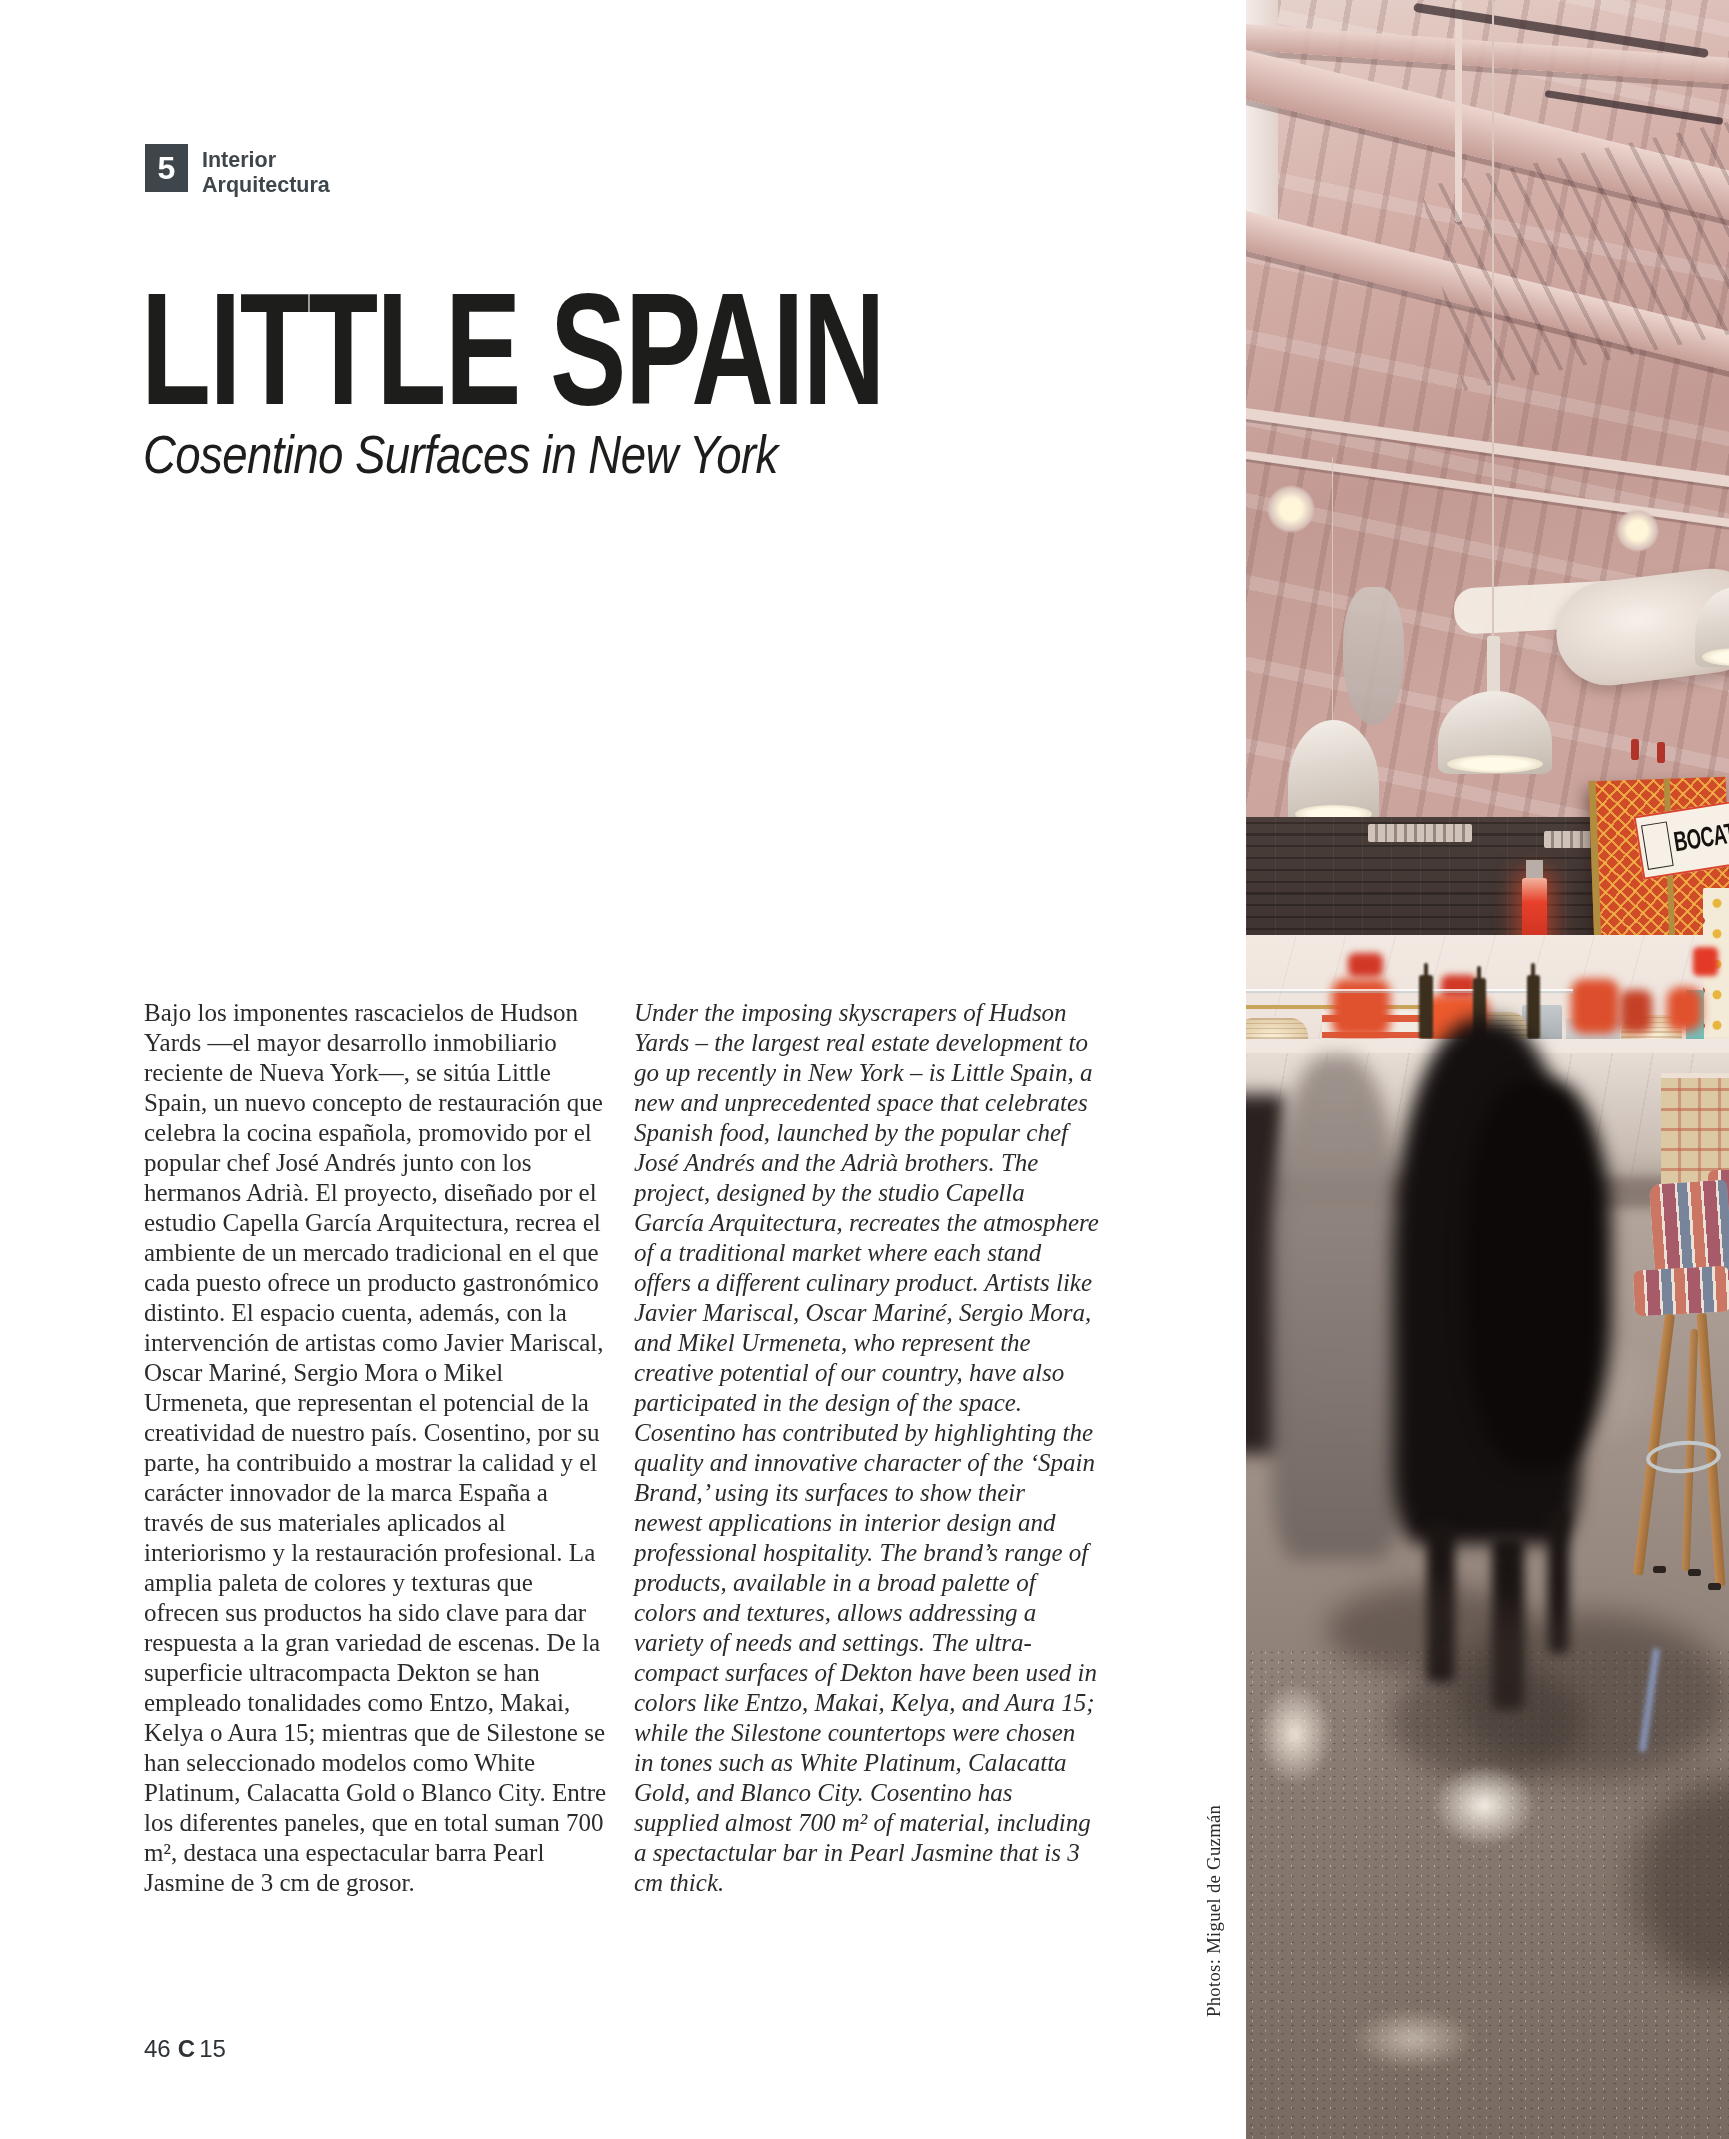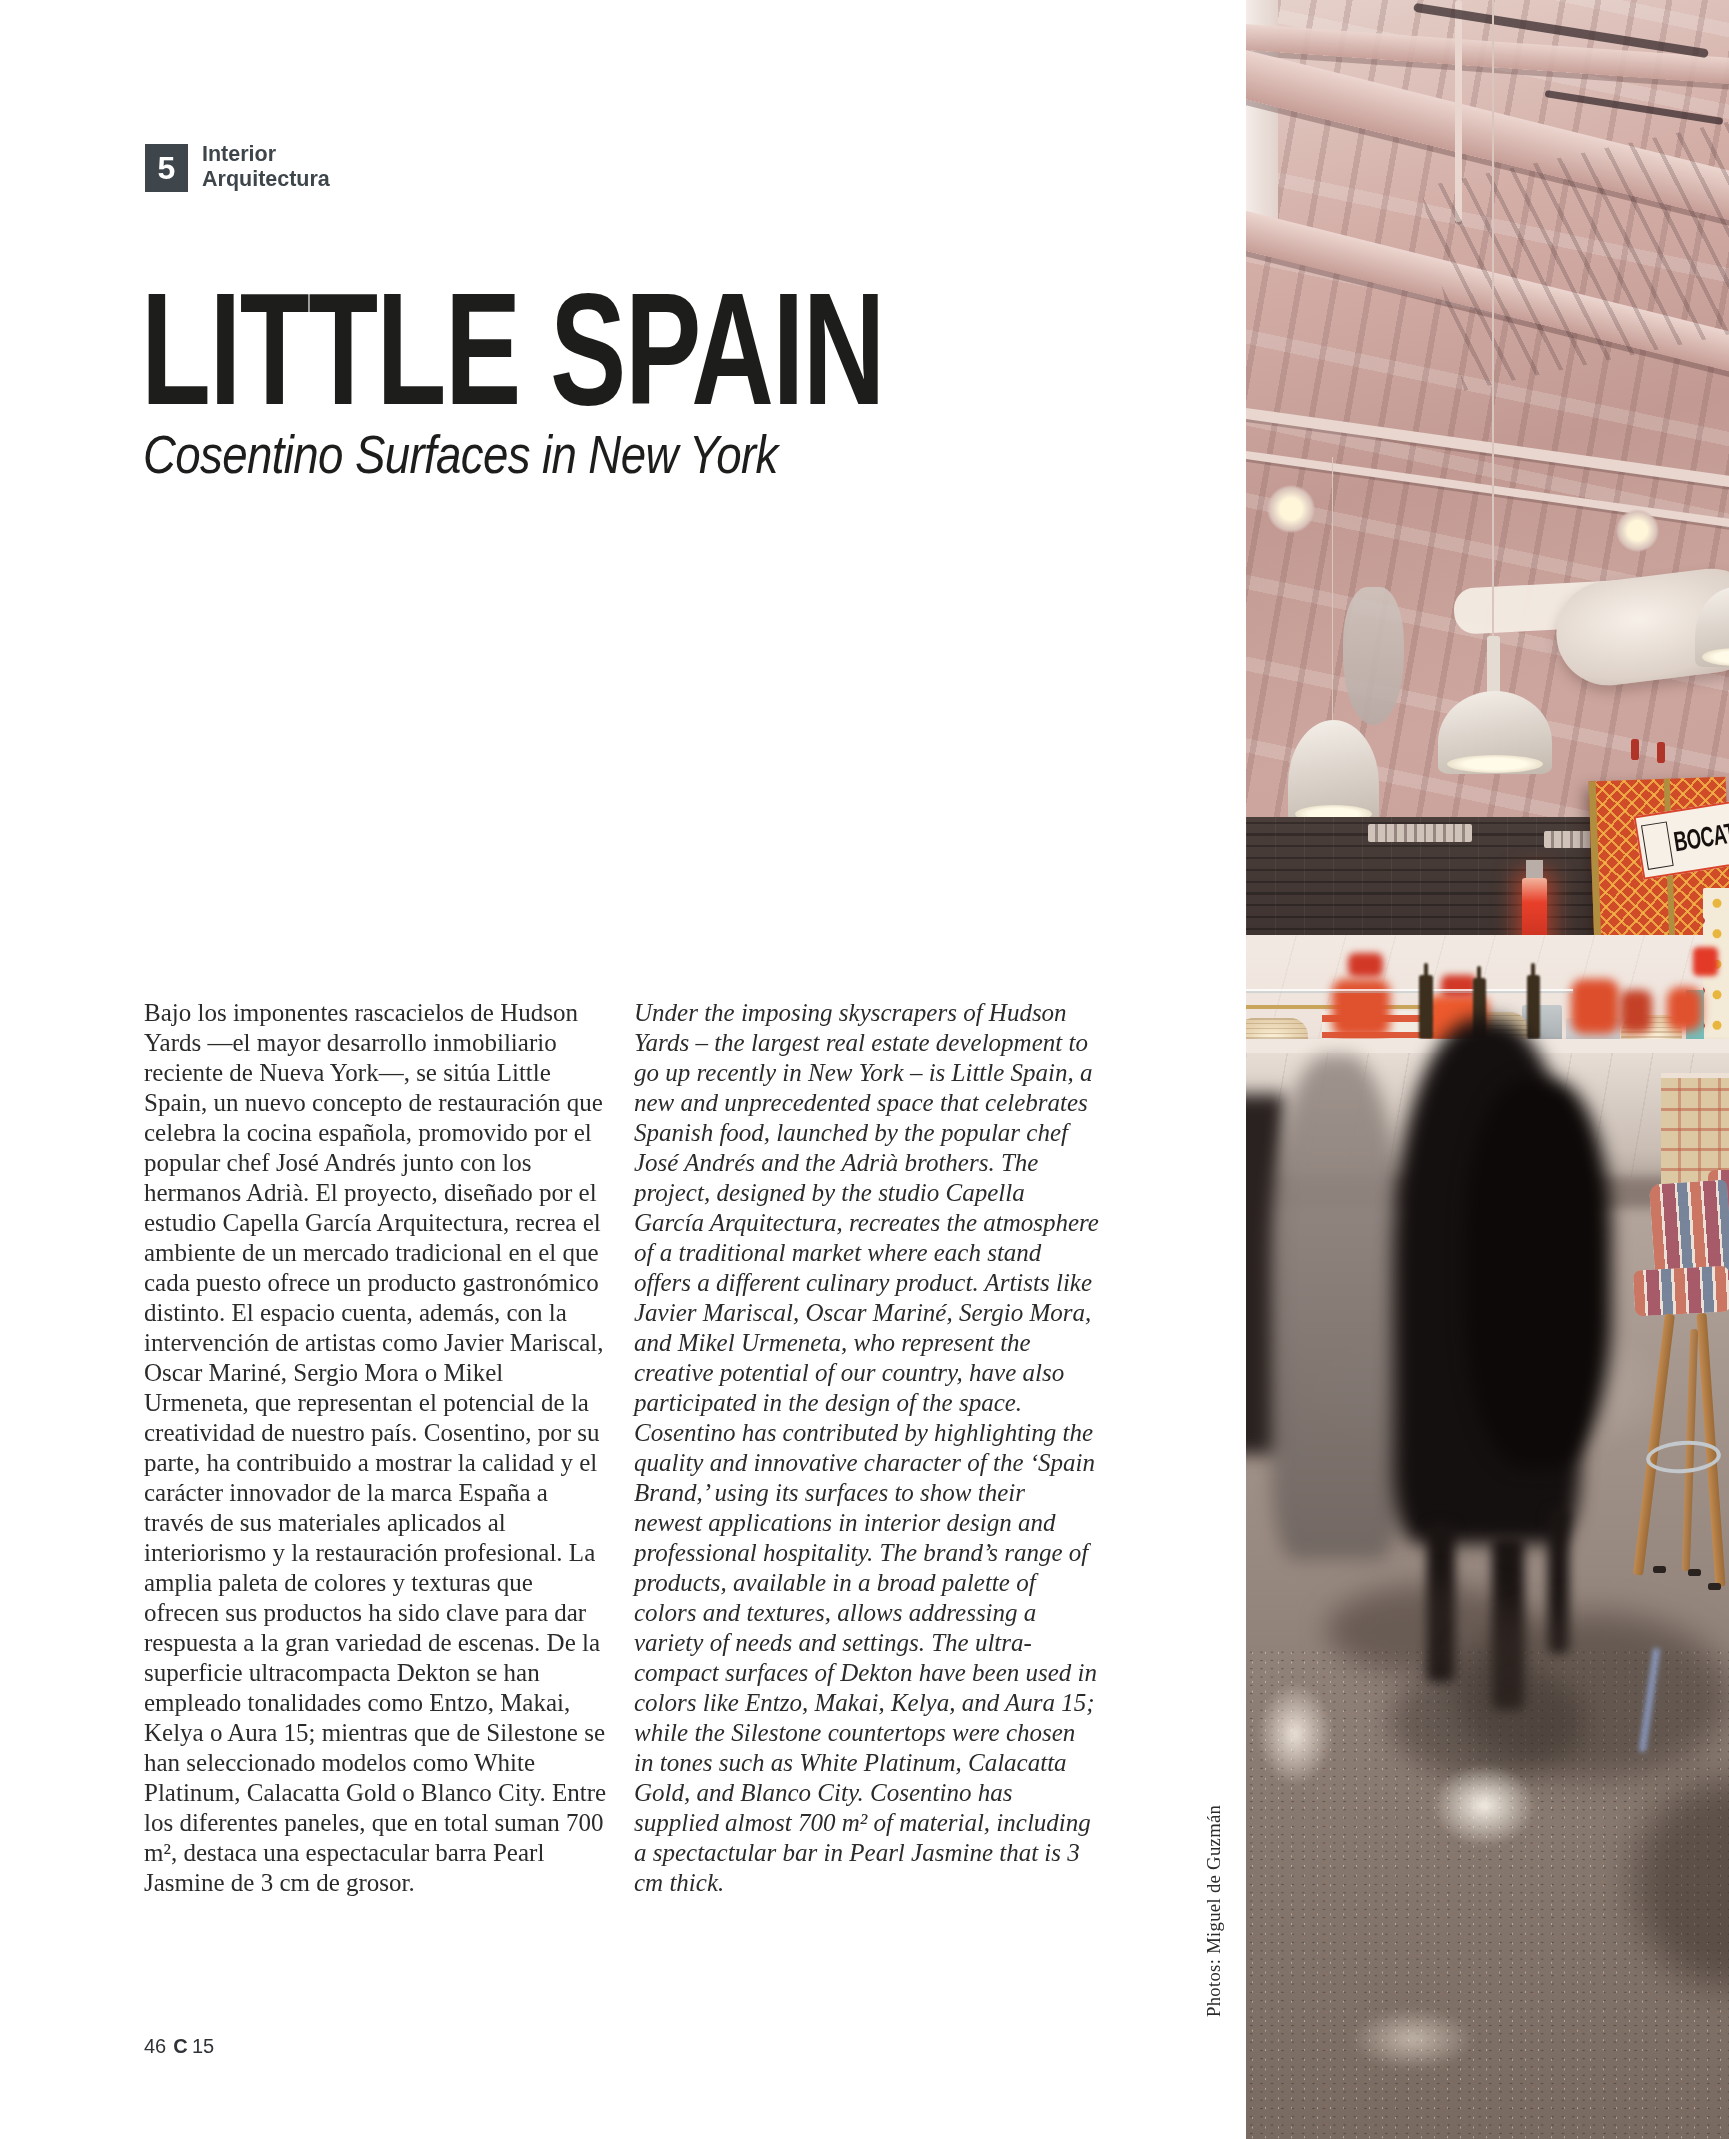--- a/index.html
+++ b/index.html
@@ -3,42 +3,42 @@
 <meta charset="utf-8">
 <style>
   html,body{margin:0;padding:0;background:#ffffff;}
   #page{position:relative;width:1729px;height:2140px;background:#ffffff;overflow:hidden;
         font-family:"Liberation Sans",sans-serif;}
 
   
   .badge{position:absolute;left:145px;top:144px;width:43px;height:48px;background:#3e464c;
          display:flex;align-items:center;justify-content:center;}
   .badge span{color:#ffffff;font-size:32px;font-weight:bold;}
-  .section-label{position:absolute;left:202px;top:142px;color:#3e464c;font-weight:bold;
+  .section-label{position:absolute;left:202px;top:148px;color:#3e464c;font-weight:bold;
                  font-size:21.5px;line-height:25px;}
 
   
   .title{position:absolute;left:141px;top:280px;font-size:159px;line-height:138px;
          font-weight:bold;color:#1d1d1b;letter-spacing:-2.1px;white-space:nowrap;
          transform:scaleX(.72);transform-origin:left top;}
   .subtitle{position:absolute;left:143px;top:424px;font-size:53px;font-style:italic;
             color:#1d1d1b;white-space:nowrap;transform:scaleX(.86);transform-origin:left top;
             letter-spacing:-0.7px;}
 
   
   .col{position:absolute;top:998px;width:465px;font-size:25px;line-height:30px;
        color:#2b2b29;text-align:left;}
   .col-es{left:144px;font-family:"Liberation Serif",serif;}
   .col-en{left:634px;font-family:"Liberation Serif",serif;font-style:italic;}
 
   
   .credit{position:absolute;left:1203px;top:1704px;height:313px;writing-mode:vertical-rl;
           transform:rotate(180deg);font-family:"Liberation Serif",serif;font-size:18.7px;
           color:#2b2b29;letter-spacing:0.3px;}
-  .footer{position:absolute;left:144px;top:2035px;font-size:20px;color:#2f3337;}
+  .footer{position:absolute;left:144px;top:2035px;font-size:24px;color:#2f3337;}
   .footer .bold{font-weight:bold;padding:0 4.2px 0 7px;}
 
   
   .photo{position:absolute;left:1246px;top:0;width:483px;height:2140px;overflow:hidden;
          background:#b9a89f;}
   .photo *{position:absolute;}
 
   .ph-ceiling{left:0;top:0;width:483px;height:820px;
     background:linear-gradient(165deg,#e6d2cb 0%,#d3aea7 28%,#c29a93 55%,#cda79f 82%,#c9a29b 100%);}
   .ph-slats{left:0;top:0;width:483px;height:820px;

